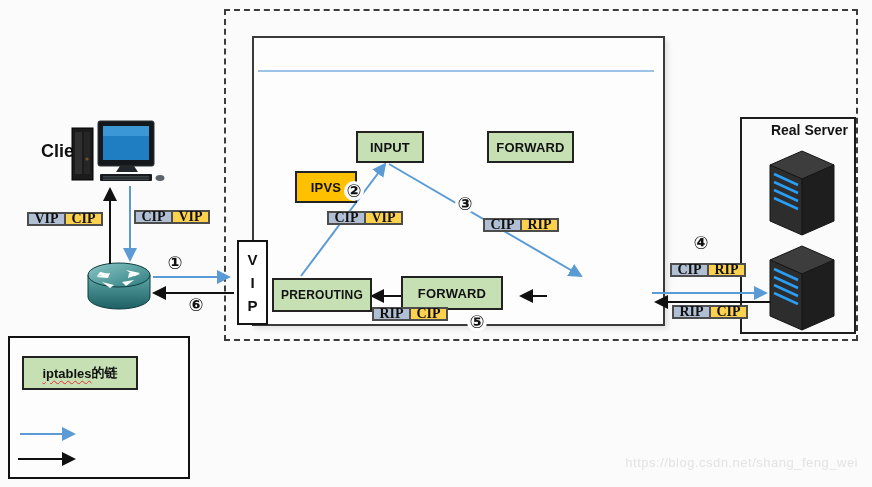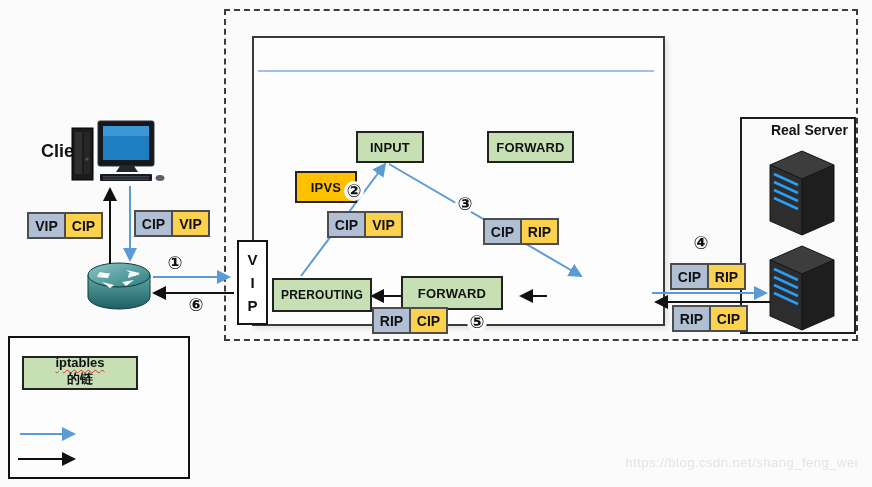--- a/index.html
+++ b/index.html
@@ -15,37 +15,37 @@
   .legend-box{left:8px;top:336px;width:178px;height:139px;border:2px solid #111;background:#fdfdfd;z-index:2;}
   
   .title{font-weight:bold;font-size:17px;}
   .space-label{font-weight:bold;font-size:15px;}
   .blue-sep{left:258px;top:70px;width:396px;height:2px;background:#9dc3e6;z-index:3;}
   
   .chain{border:2px solid #222;background:#c6e0b4;display:flex;align-items:center;justify-content:center;
          font-weight:bold;font-size:13px;z-index:6;letter-spacing:.2px;}
   .orange{background:#ffc000;margin-top:40px;}
   
-  .pkt{display:flex;z-index:10;height:27px;}
+  .pkt{display:flex;z-index:10;height:14px;font-family:Liberation Serif, serif;}
   .pkt span{width:39px;display:flex;align-items:center;justify-content:center;
             font-weight:bold;font-size:14px;border:2px solid #4d4d4d;box-sizing:border-box;}
   .pkt .src{background:#b0bfd3;}
   .pkt .dst{background:#fbd14e;margin-left:-2px;}
   
   .vipbox{left:237px;top:240px;width:27px;height:81px;background:#fff;border:2px solid #141414;
           display:flex;flex-direction:column;align-items:center;justify-content:center;
           font-weight:bold;font-size:15px;line-height:1.55;z-index:7;}
   
   .circ{font-size:18px;font-weight:bold;z-index:11;background:#fbfbfb;border-radius:50%;
         width:20px;height:20px;display:flex;align-items:center;justify-content:center;}
   .circ5{background:#fdfdfd;}
   svg.overlay{position:absolute;left:0;top:0;z-index:5;pointer-events:none;}
   .icon{z-index:4;}
   .legend-green{background:#c6e0b4;border:2px solid #222;font-weight:bold;font-size:13px;
-                display:flex;align-items:center;justify-content:flex-end;z-index:6;flex-direction:column;}
+                display:flex;align-items:center;justify-content:center;z-index:6;}
   .wavy{text-decoration:underline;text-decoration-style:wavy;text-decoration-color:#e03131;
         text-decoration-thickness:1px;text-underline-offset:2px;}
   .legend-src{background:#b0bfd3;border:2px solid #222;font-weight:bold;font-size:14px;
               display:flex;align-items:center;justify-content:center;}
   .legend-dst{background:#fbd14e;border:2px solid #222;font-weight:bold;font-size:14px;
               display:flex;align-items:center;justify-content:center;}
   .legend-flow{font-weight:bold;font-size:15px;}
   .watermark{color:#e3e3e3;font-size:13px;letter-spacing:.5px;z-index:1;}
 </style>
 </head>

